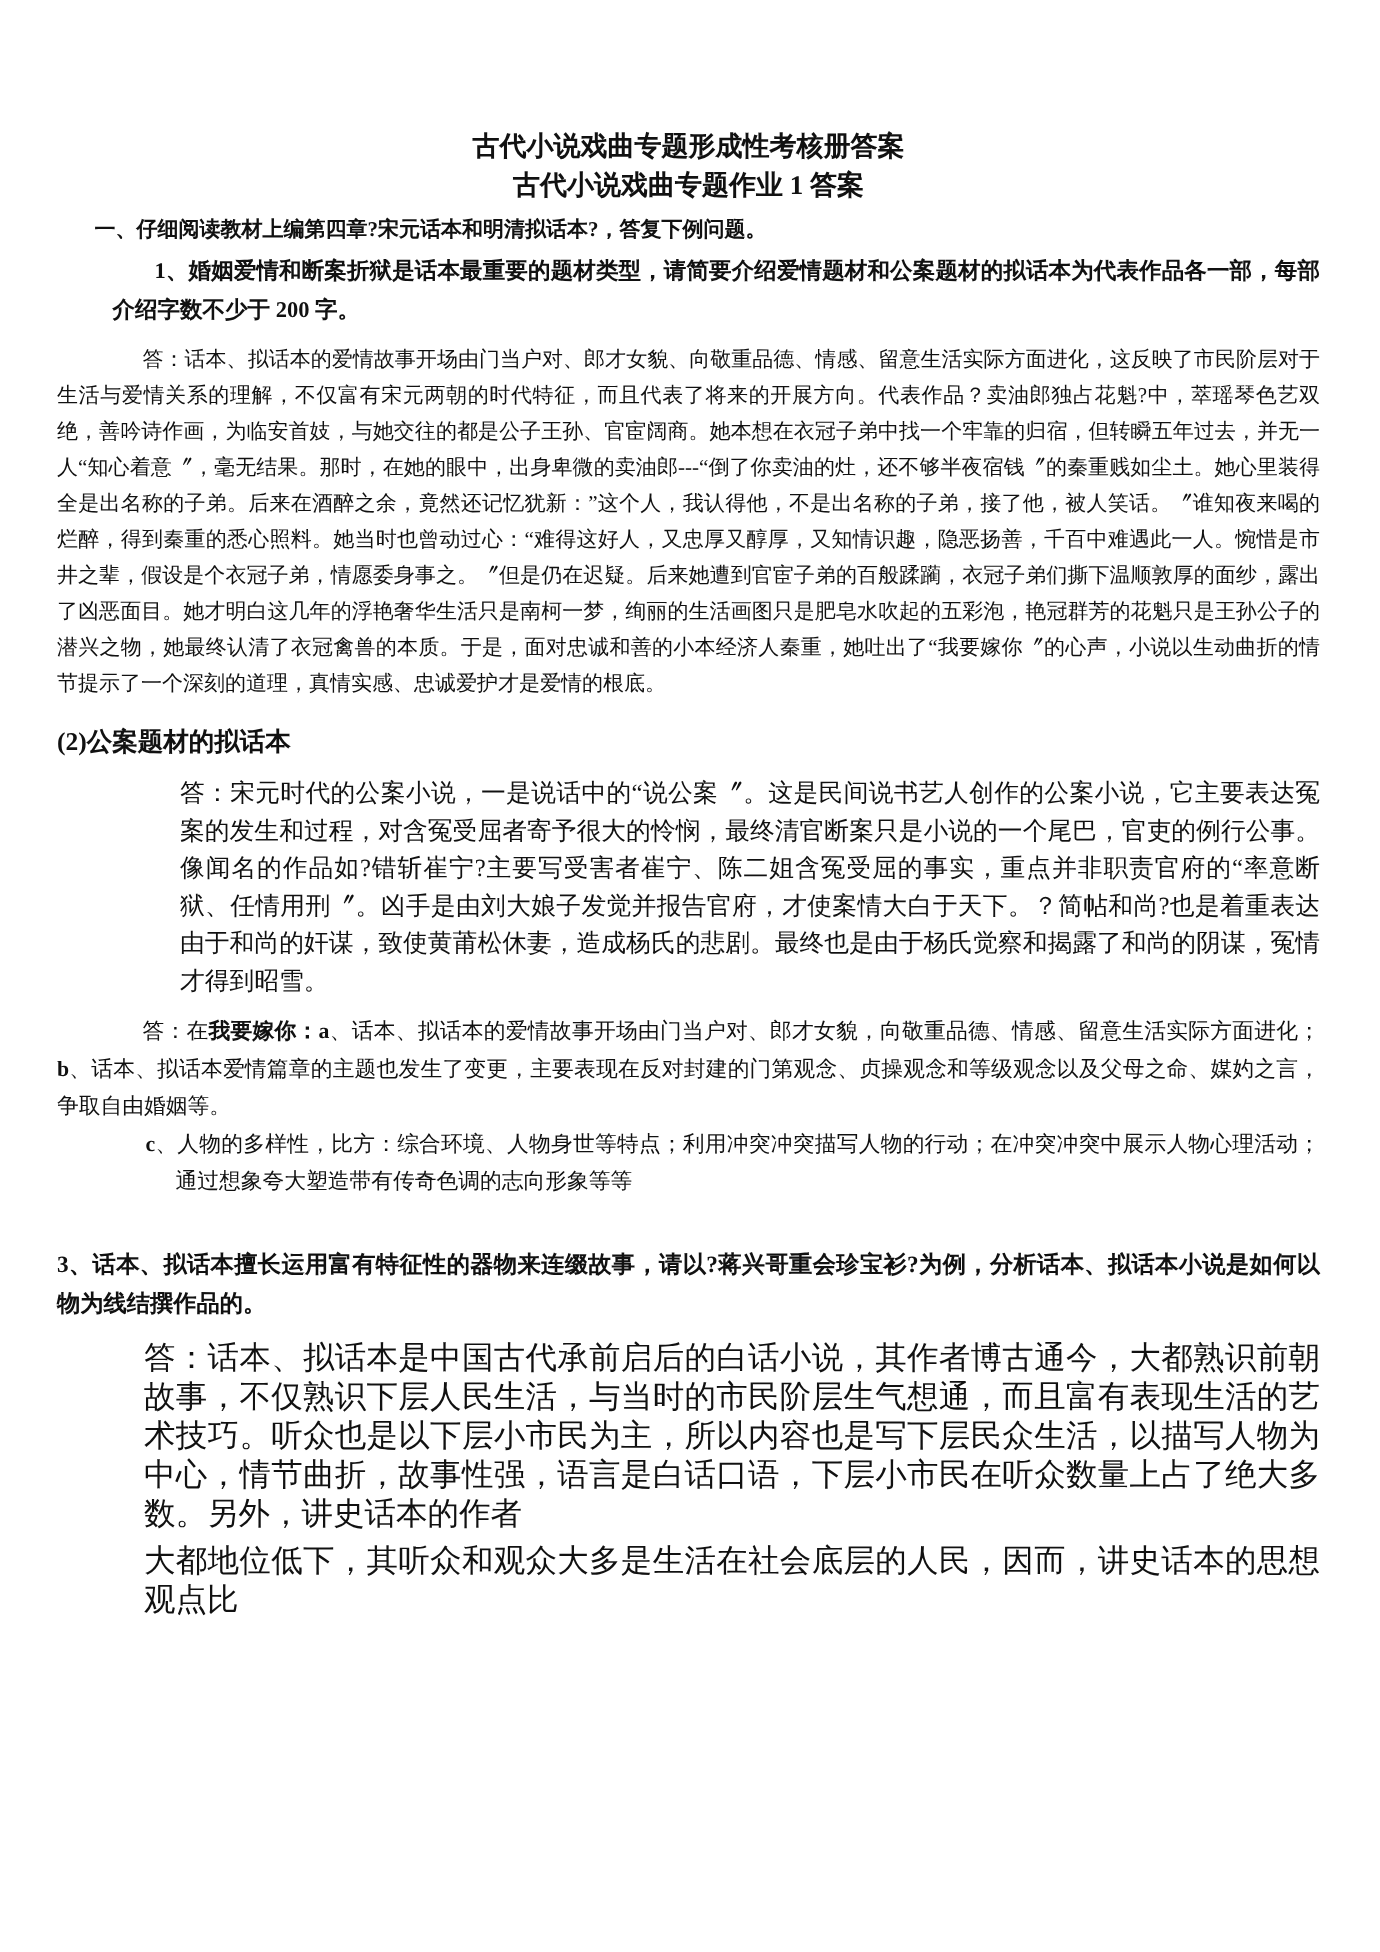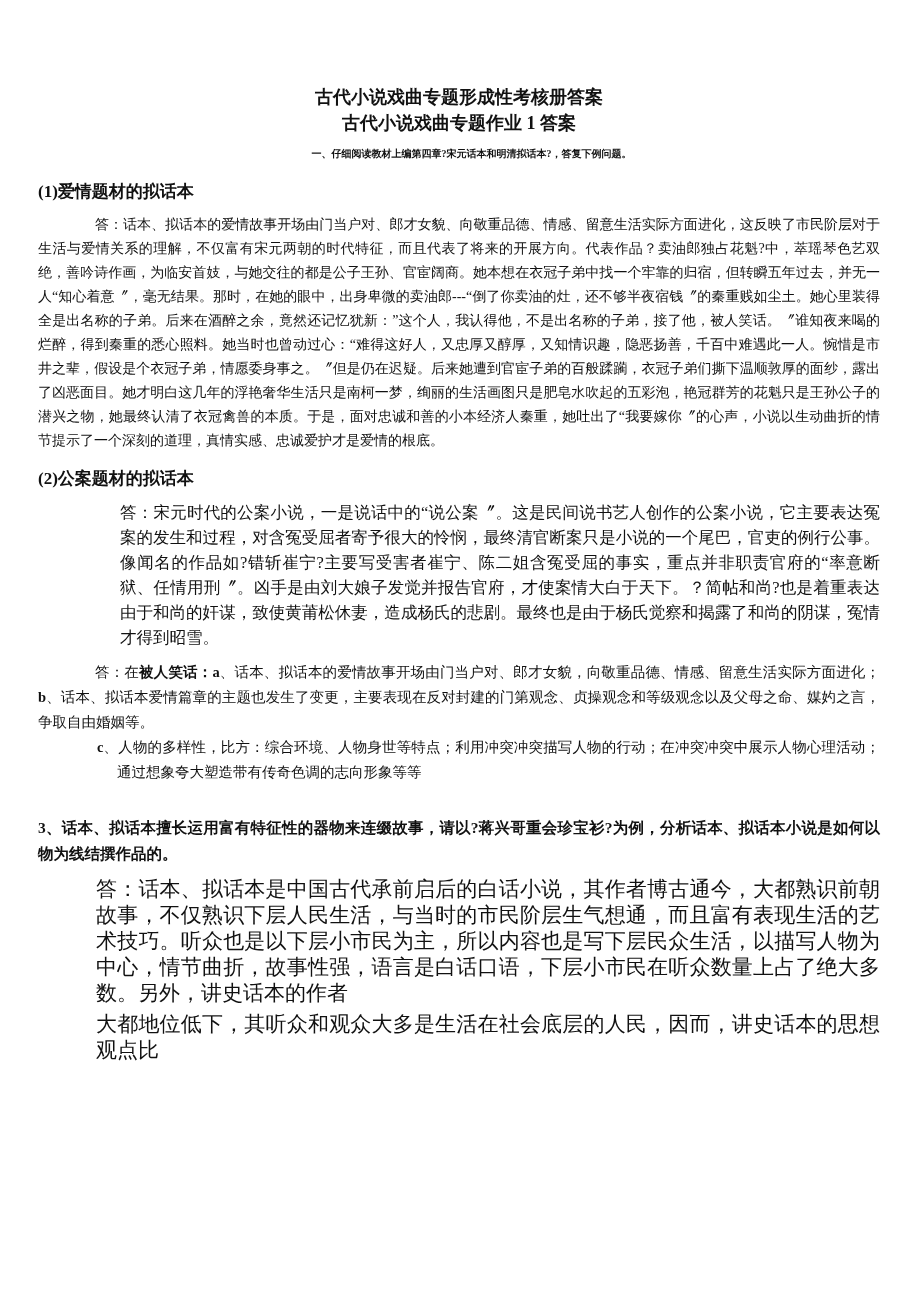--- a/index.html
+++ b/index.html
@@ -7,23 +7,22 @@
     width:920px;height:1301px;overflow:hidden;
     background:#ffffff;color:#111;
     font-family:"Liberation Serif","DejaVu Serif",serif;
     -webkit-font-smoothing:antialiased;
   }
   .page{padding:84px 40px 0 38px;box-sizing:border-box;font-family:Liberation Serif, serif;}
   .doc-title{
     text-align:center;font-weight:bold;font-size:18px;line-height:26px;
   }
   .sec-head{
-    font-weight:bold;font-size:10px;line-height:25px;
+    font-weight:bold;font-size:14px;line-height:25px;
     margin:5px 0 0 25px;
-    text-align:center;
   }
   .q1{
     font-weight:bold;font-size:15px;line-height:26px;
     margin:2px 0 0 37px;text-indent:28px;text-align:justify;
   }
   .h-sub{
     font-weight:bold;font-size:17px;line-height:24px;margin:14px 0 0 0;
   }
   .a-love{
     font-size:14px;line-height:24px;text-indent:57px;
@@ -54,31 +53,31 @@
 </head>
 <body>
 
 <div class="page">
 
   <div class="doc-title">古代小说戏曲专题形成性考核册答案</div>
   <div class="doc-title">古代小说戏曲专题作业 1 答案</div>
 
   <div class="sec-head">一、仔细阅读教材上编第四章?宋元话本和明清拟话本?，答复下例问题。</div>
 
+  <p class="q1">1、婚姻爱情和断案折狱是话本最重要的题材类型，请简要介绍爱情题材和公案题材的拟话本为代表作品各一部，每部介绍字数不少于 200 字。</p>
 
-  <div class="h-sub">(1)爱情题材的拟话本</div>
 
   <p class="a-love">答：话本、拟话本的爱情故事开场由门当户对、郎才女貌、向敬重品德、情感、留意生活实际方面进化，这反映了市民阶层对于生活与爱情关系的理解，不仅富有宋元两朝的时代特征，而且代表了将来的开展方向。代表作品？卖油郎独占花魁?中，萃瑶琴色艺双绝，善吟诗作画，为临安首妓，与她交往的都是公子王孙、官宦阔商。她本想在衣冠子弟中找一个牢靠的归宿，但转瞬五年过去，并无一人“知心着意〞，毫无结果。那时，在她的眼中，出身卑微的卖油郎---“倒了你卖油的灶，还不够半夜宿钱〞的秦重贱如尘土。她心里装得全是出名称的子弟。后来在酒醉之余，竟然还记忆犹新：”这个人，我认得他，不是出名称的子弟，接了他，被人笑话。〞谁知夜来喝的烂醉，得到秦重的悉心照料。她当时也曾动过心：“难得这好人，又忠厚又醇厚，又知情识趣，隐恶扬善，千百中难遇此一人。惋惜是市井之辈，假设是个衣冠子弟，情愿委身事之。〞但是仍在迟疑。后来她遭到官宦子弟的百般蹂躏，衣冠子弟们撕下温顺敦厚的面纱，露出了凶恶面目。她才明白这几年的浮艳奢华生活只是南柯一梦，绚丽的生活画图只是肥皂水吹起的五彩泡，艳冠群芳的花魁只是王孙公子的潜兴之物，她最终认清了衣冠禽兽的本质。于是，面对忠诚和善的小本经济人秦重，她吐出了“我要嫁你〞的心声，小说以生动曲折的情节提示了一个深刻的道理，真情实感、忠诚爱护才是爱情的根底。</p>
 
   <div class="h-sub">(2)公案题材的拟话本</div>
 
   <p class="a-case">答：宋元时代的公案小说，一是说话中的“说公案〞。这是民间说书艺人创作的公案小说，它主要表达冤案的发生和过程，对含冤受屈者寄予很大的怜悯，最终清官断案只是小说的一个尾巴，官吏的例行公事。像闻名的作品如?错斩崔宁?主要写受害者崔宁、陈二姐含冤受屈的事实，重点并非职责官府的“率意断狱、任情用刑〞。凶手是由刘大娘子发觉并报告官府，才使案情大白于天下。？简帖和尚?也是着重表达由于和尚的奸谋，致使黄莆松休妻，造成杨氏的悲剧。最终也是由于杨氏觉察和揭露了和尚的阴谋，冤情才得到昭雪。</p>
 
 
-  <p class="a2 first"><span>答：在</span><b>被人笑话：</b><b>a</b><span>、话本、拟话本的爱情故事开场由门当户对、郎才女貌，向敬重品德、情感、留意生活实际方面进化；</span><b>b</b><span>、话本、拟话本爱情篇章的主题也发生了变更，主要表现在反对封建的门第观念、贞操观念和等级观念以及父母之命、媒妁之言，争取自由婚姻等。</span></p>
+  <p class="a2 first"><span>答：在</span><b>我要嫁你：</b><b>a</b><span>、话本、拟话本的爱情故事开场由门当户对、郎才女貌，向敬重品德、情感、留意生活实际方面进化；</span><b>b</b><span>、话本、拟话本爱情篇章的主题也发生了变更，主要表现在反对封建的门第观念、贞操观念和等级观念以及父母之命、媒妁之言，争取自由婚姻等。</span></p>
 
 
 
   <p class="a2 variety"><b>c</b><span>、人物的多样性，比方：综合环境、人物身世等特点；利用冲突冲突描写人物的行动；在冲突冲突中展示人物心理活动；通过想象夸大塑造带有传奇色调的志向形象等等</span></p>
 
   <p class="q-big">3、话本、拟话本擅长运用富有特征性的器物来连缀故事，请以?蒋兴哥重会珍宝衫?为例，分析话本、拟话本小说是如何以物为线结撰作品的。</p>
 
   <p class="a3">答：话本、拟话本是中国古代承前启后的白话小说，其作者博古通今，大都熟识前朝故事，不仅熟识下层人民生活，与当时的市民阶层生气想通，而且富有表现生活的艺术技巧。听众也是以下层小市民为主，所以内容也是写下层民众生活，以描写人物为中心，情节曲折，故事性强，语言是白话口语，下层小市民在听众数量上占了绝大多数。另外，讲史话本的作者</p>
   <p class="a3 cont">大都地位低下，其听众和观众大多是生活在社会底层的人民，因而，讲史话本的思想观点比</p>
 

